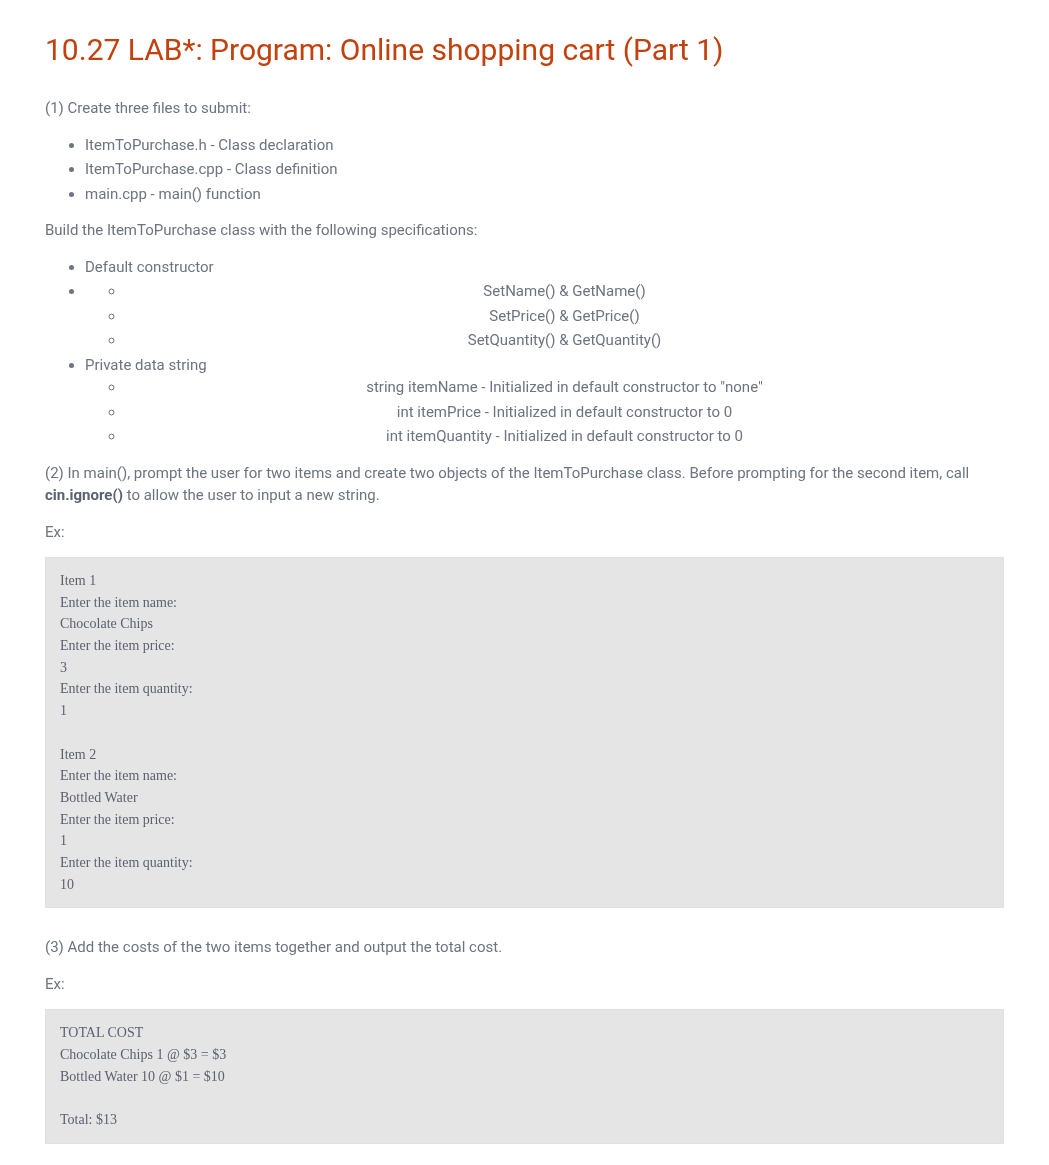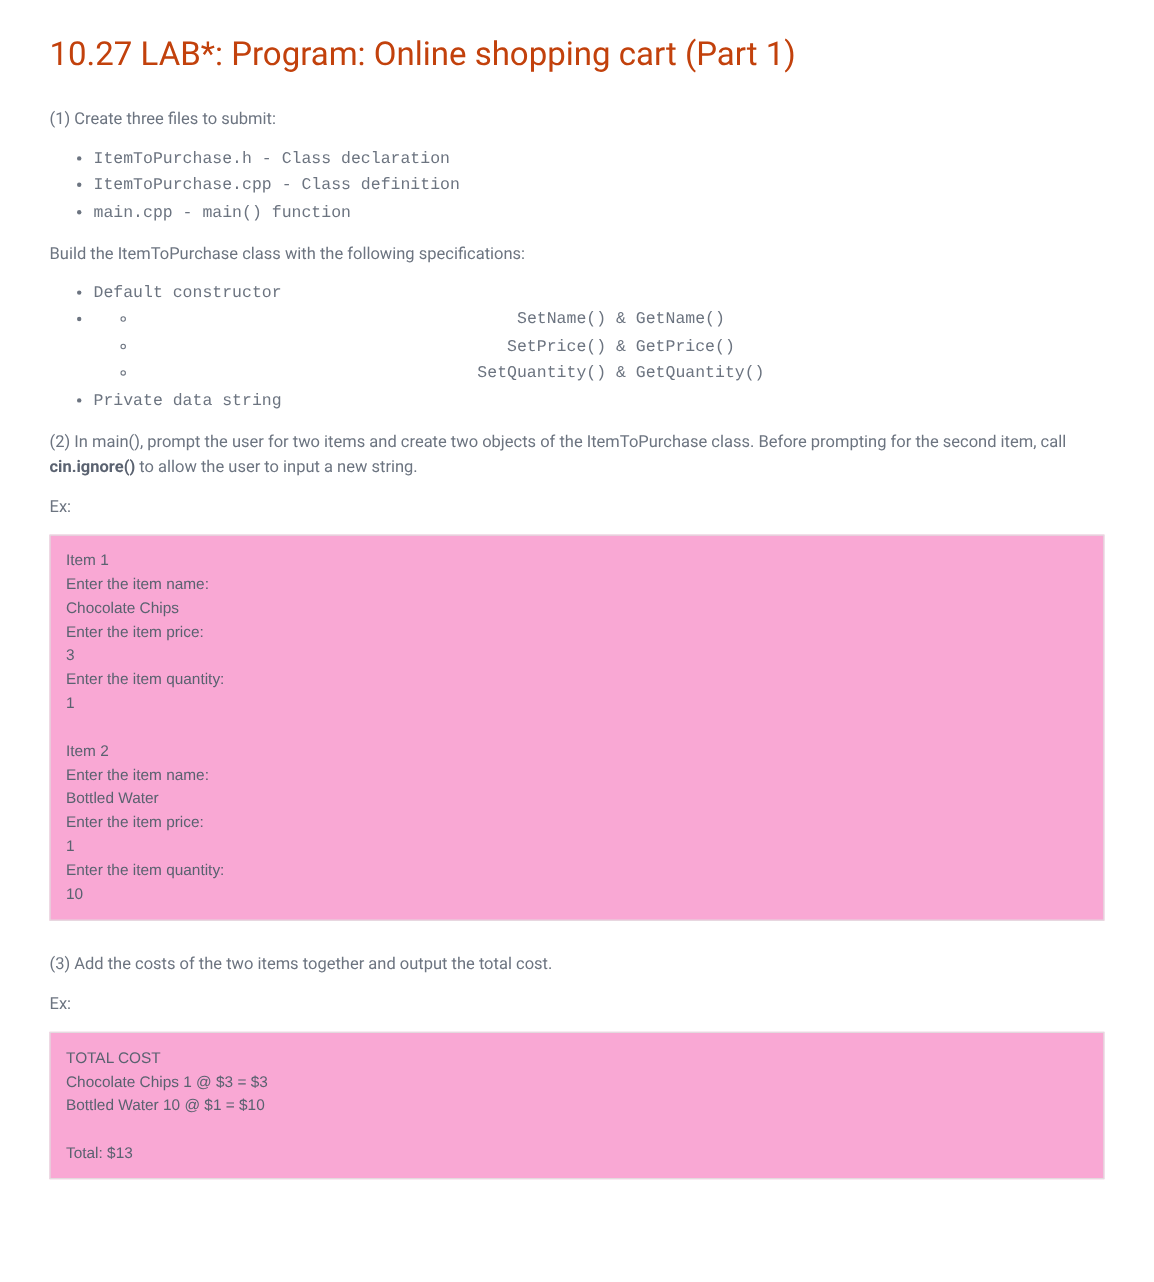--- a/index.html
+++ b/index.html
@@ -31,31 +31,30 @@
       padding-left: 40px;
       color: #6c7480;
     }
     ul ul {
       margin-bottom: 0;
       list-style-type: circle;
       text-align: center;
     }
     li {
       margin-bottom: 2px;
-      font-family: Liberation Mono, monospace;
     }
     strong {
       font-weight: 700;
       color: #5a6270;
     }
     pre {
-      background: #f9a8d4;
+      background: #e5e5e5;
       border: 1px solid #e0e0e0;
       padding: 12px 14px;
-      font-family: Liberation Sans, sans-serif;
+      font-family: Liberation Serif, serif;
       font-size: 14px;
       color: #5a6270;
       white-space: pre-wrap;
       margin: 0 0 28px 0;
       line-height: 1.55;
     }
   </style>
 </head>
 <body>
 
@@ -75,20 +74,25 @@
   <li>Default constructor</li>
   <li>
     <ul>
       <li>SetName() &amp; GetName()</li>
       <li>SetPrice() &amp; GetPrice()</li>
       <li>SetQuantity() &amp; GetQuantity()</li>
     </ul>
   </li>
   <li>
     <span>Private data string</span>
+    <ul>
+      <li>string itemName - Initialized in default constructor to "none"</li>
+      <li>int itemPrice - Initialized in default constructor to 0</li>
+      <li>int itemQuantity - Initialized in default constructor to 0</li>
+    </ul>
   </li>
 </ul>
 
 <p>
   <span>(2) In main(), prompt the user for two items and create two objects of the ItemToPurchase class. Before prompting for the second item, call </span><strong>cin.ignore()</strong><span> to allow the user to input a new string.</span>
 </p>
 
 <p>Ex:</p>
 
 <pre>Item 1

